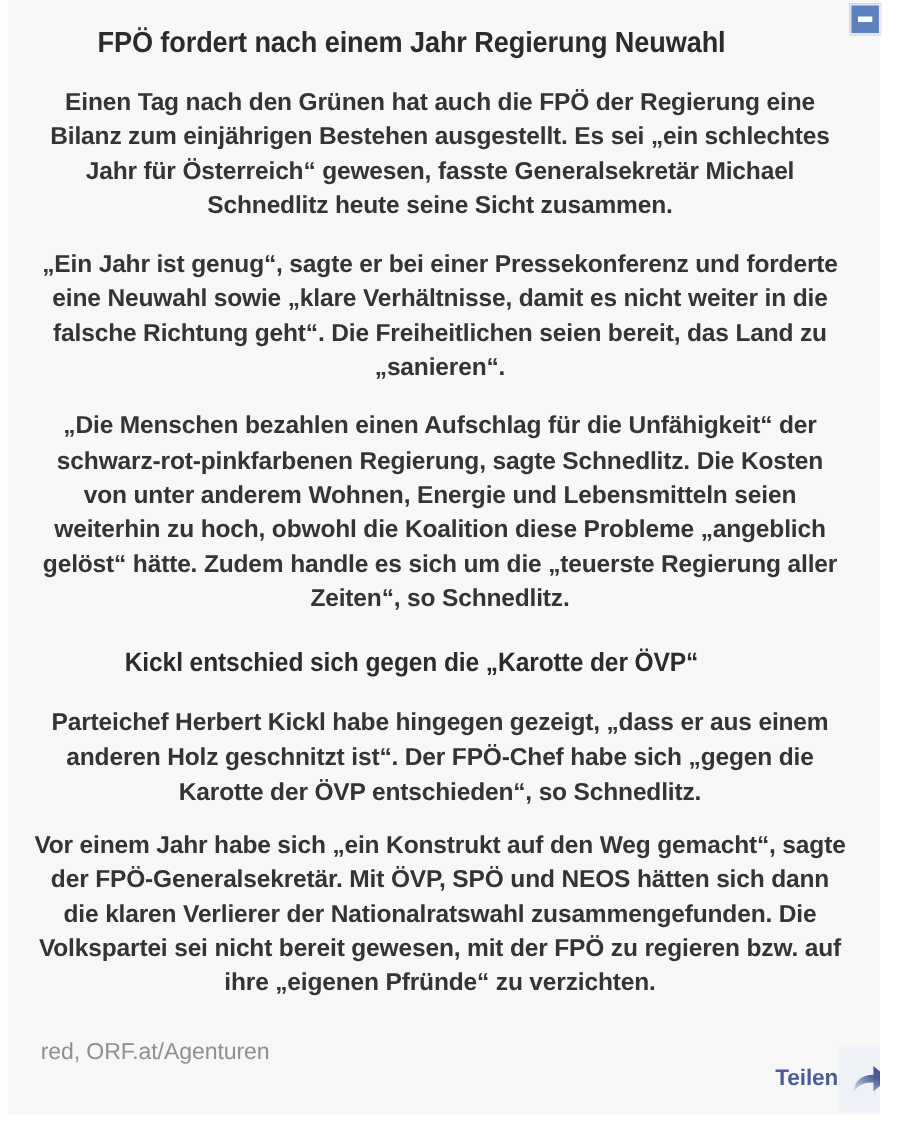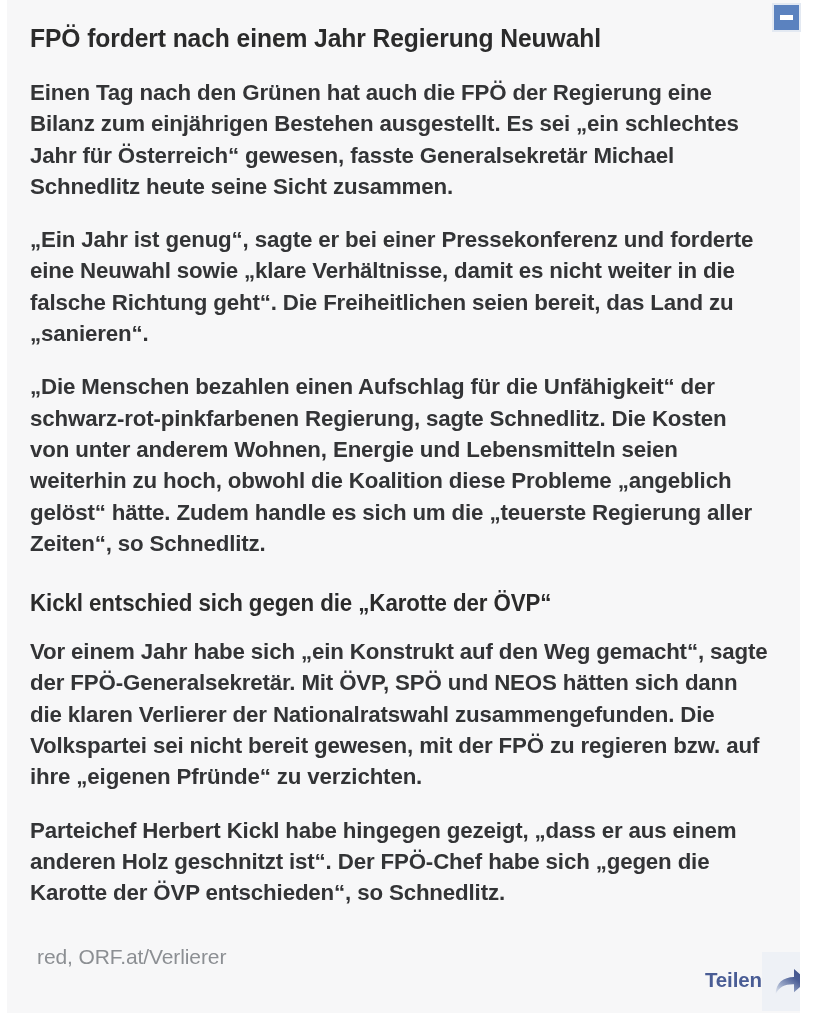--- a/index.html
+++ b/index.html
@@ -27,20 +27,21 @@
   .article-panel {
     position: absolute;
     left: 7px;
     top: 0px;
     width: 793px;
     height: 1013px;
     background: #f7f7f8;
     box-sizing: border-box;
     padding: 0px 30px 0px 23px;
     overflow: hidden;
+    text-align: center;
   }
 
   
   .minimize-button {
     position: absolute;
     left: 772px;
     top: 3px;
     width: 29px;
     height: 29px;
     background: #5b82bf;
@@ -163,26 +164,26 @@
     <h1 class="headline">FPÖ fordert nach einem Jahr Regierung Neuwahl</h1>
 
     <p class="para">Einen Tag nach den Grünen hat auch die FPÖ der Regierung eine Bilanz zum einjährigen Bestehen ausgestellt. Es sei „ein schlechtes Jahr für Österreich“ gewesen, fasste Generalsekretär Michael Schnedlitz heute seine Sicht zusammen.</p>
 
     <p class="para">„Ein Jahr ist genug“, sagte er bei einer Pressekonferenz und forderte eine Neuwahl sowie „klare Verhältnisse, damit es nicht weiter in die falsche Richtung geht“. Die Freiheitlichen seien bereit, das Land zu „sanieren“.</p>
 
     <p class="para">„Die Menschen bezahlen einen Aufschlag für die Unfähigkeit“ der schwarz-rot-pinkfarbenen Regierung, sagte Schnedlitz. Die Kosten von unter anderem Wohnen, Energie und Lebensmitteln seien weiterhin zu hoch, obwohl die Koalition diese Probleme „angeblich gelöst“ hätte. Zudem handle es sich um die „teuerste Regierung aller Zeiten“, so Schnedlitz.</p>
 
     <h2 class="subheadline">Kickl entschied sich gegen die „Karotte der ÖVP“</h2>
 
+    <p class="para">Parteichef Herbert Kickl habe hingegen gezeigt, „dass er aus einem anderen Holz geschnitzt ist“. Der FPÖ-Chef habe sich „gegen die Karotte der ÖVP entschieden“, so Schnedlitz.</p>
+
     <p class="para tight">Vor einem Jahr habe sich „ein Konstrukt auf den Weg gemacht“, sagte der FPÖ-Generalsekretär. Mit ÖVP, SPÖ und NEOS hätten sich dann die klaren Verlierer der Nationalratswahl zusammengefunden. Die Volkspartei sei nicht bereit gewesen, mit der FPÖ zu regieren bzw. auf ihre „eigenen Pfründe“ zu verzichten.</p>
 
-    <p class="para">Parteichef Herbert Kickl habe hingegen gezeigt, „dass er aus einem anderen Holz geschnitzt ist“. Der FPÖ-Chef habe sich „gegen die Karotte der ÖVP entschieden“, so Schnedlitz.</p>
-
     <div class="footer">
-      <div class="byline">red, ORF.at/Verlierer</div>
+      <div class="byline">red, ORF.at/Agenturen</div>
 
       <div class="share-group">
         <span class="share-label">Teilen</span>
         <button class="share-button">
           <span>
             <svg width="36" height="30" viewBox="0 0 36 30" aria-hidden="true">
               <defs>
                 <linearGradient id="shareGrad" x1="0" y1="1" x2="1" y2="0">
                   <stop offset="0%" stop-color="#eef1f6"></stop>
                   <stop offset="28%" stop-color="#9aa8c8"></stop>

